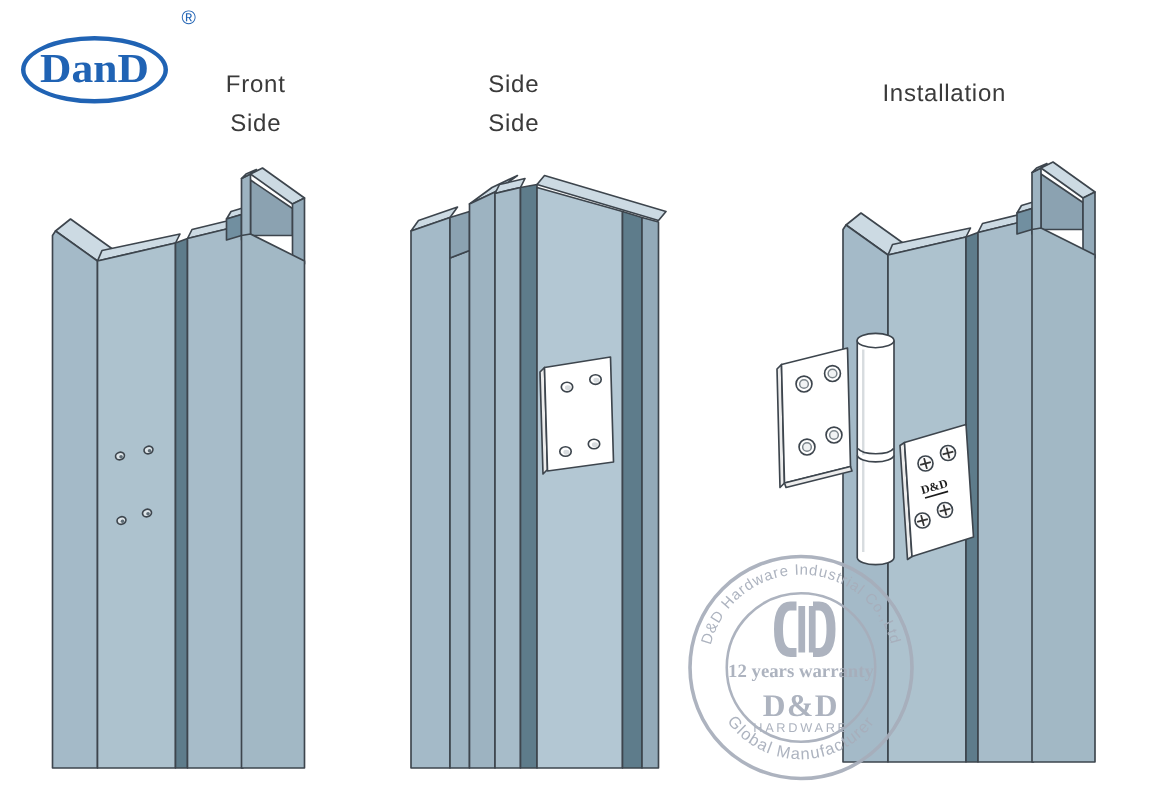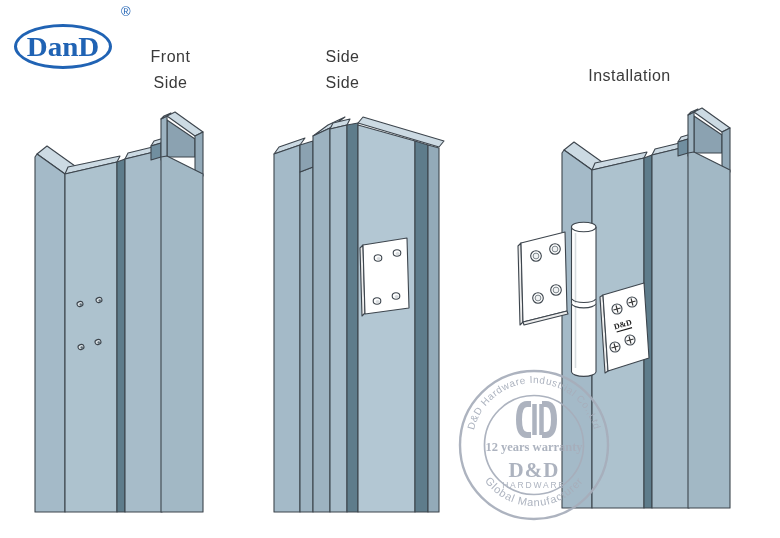--- a/index.html
+++ b/index.html
@@ -17,21 +17,21 @@
   .reg{position:absolute;left:121px;top:4px;font-size:13px;
         color:var(--logo-blue,#2063b4);}
 
   
   .panel-label{position:absolute;text-align:center;
         font-size:16px;line-height:26px;color:var(--label-text,#3a3a3a);
         letter-spacing:.5px;}
   .panel-label span{display:block;}
   .lbl-front{left:118px;top:44px;width:105px;}
   .lbl-back{left:290px;top:44px;width:105px;}
-  .lbl-install{left:557px;top:63px;width:145px;}
+  .lbl-install{left:557px;top:50px;width:145px;}
 
   svg{position:absolute;left:0;top:0;}
   .ln{stroke:var(--outline,#3d454d);stroke-width:1.1;stroke-linejoin:round;}
   .fA{fill:#a4bac8}.fB{fill:#adc2ce}.fC{fill:var(--steel-dark,#5e7c8b)}
   .fD{fill:#a7bcc9}.fE{fill:#9db3c1}.fF{fill:var(--steel-top,#ccdae3)}
   .fG{fill:#8ba2b1}.fH{fill:#93aab9}.fI{fill:#a2b8c5}
   .fJ{fill:var(--steel-light,#b3c7d3)}.fK{fill:#718fa0}
   .white{fill:var(--hardware-white,#ffffff)}
   .side{fill:#ececec}
   .wm-s{stroke:var(--watermark-gray,#a7aebb);fill:none;}

